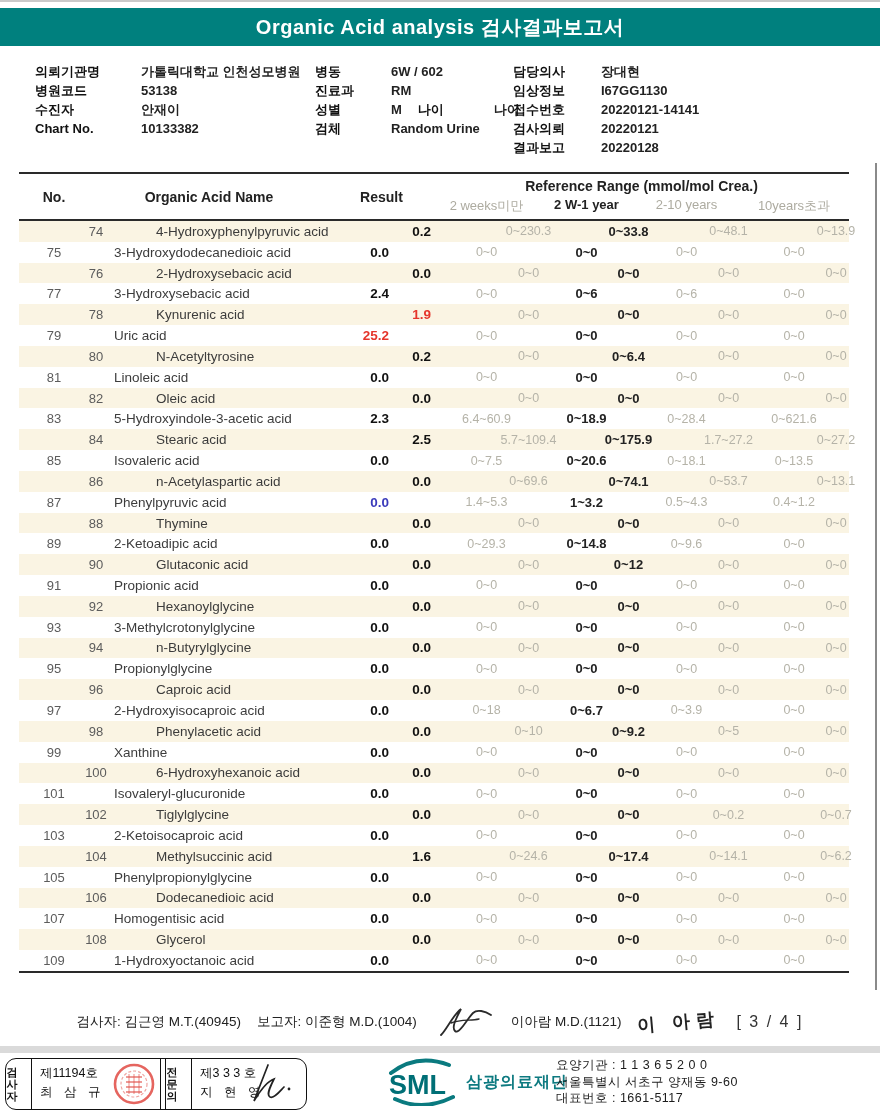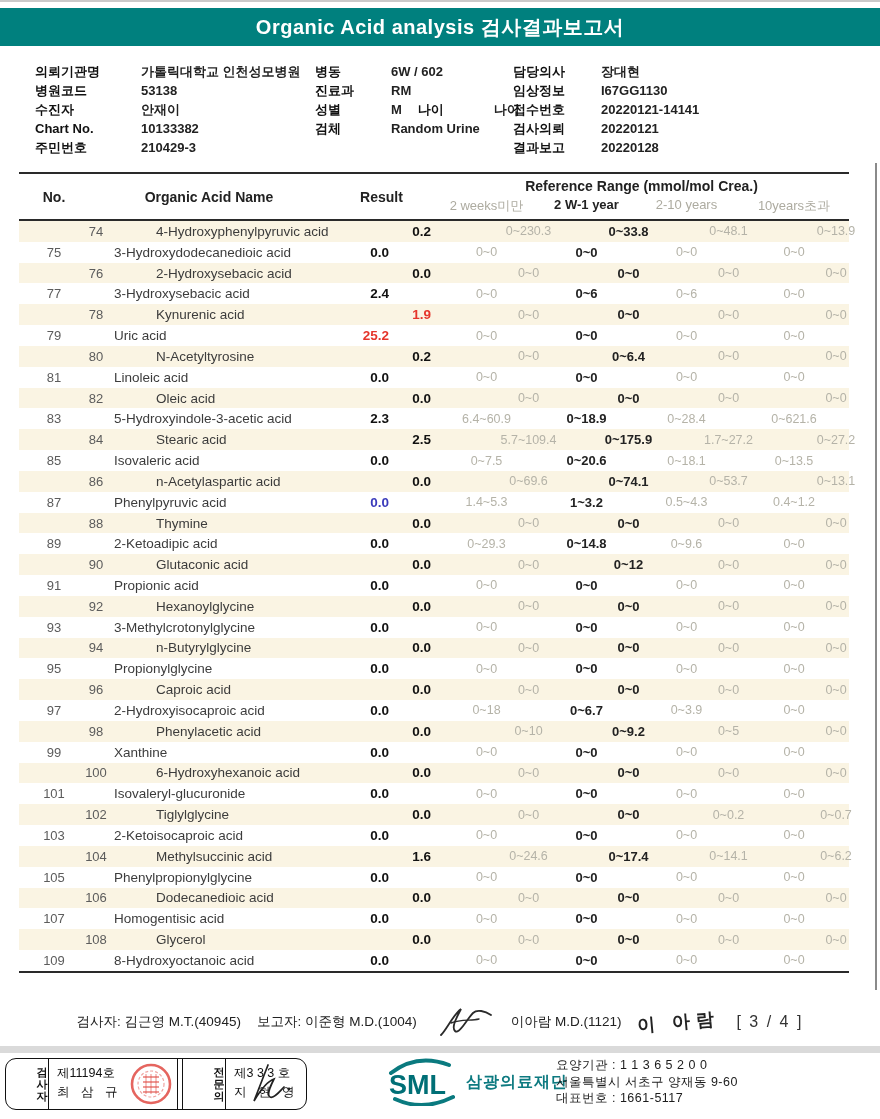--- a/index.html
+++ b/index.html
@@ -55,21 +55,21 @@
   .sig-line{position:absolute;left:0;top:1000px;width:880px;height:44px;display:flex;align-items:center;
     justify-content:center;gap:16px;font-size:13.5px;color:#222;white-space:nowrap;}
   .handwriting{display:inline-block;font-size:18px;font-weight:bold;transform:rotate(-5deg);
     letter-spacing:6px;color:#222;}
   .page-marker{font-size:16px;letter-spacing:2px;color:#333;}
   .gray-band{position:absolute;left:0;top:1046px;width:880px;height:7px;background:#dadada;}
   
   .stamp-box{position:absolute;left:5px;top:1058px;width:300px;height:50px;border:1.6px solid #111;
     border-radius:11px;display:flex;overflow:hidden;background:#fff;}
   .v-label{width:25px;flex:0 0 auto;border-right:1.5px solid #111;display:flex;align-items:center;
-    justify-content:flex-end;font-size:11px;line-height:12px;color:#111;font-weight:bold;margin-left:17px;}
+    justify-content:flex-start;font-size:11px;line-height:12px;color:#111;font-weight:bold;}
   .v-label span{display:block;width:12px;word-break:break-all;text-align:center;}
   .stamp-cell{position:relative;flex:0 0 auto;padding:5px 0 0 8px;font-size:12.5px;color:#111;line-height:19px;}
   .stamp-cell .nm{letter-spacing:4px;}
   .cell-left{width:120px;}
   .cell-right{flex:1;}
   .sec-div{width:4px;flex:0 0 auto;border-left:1.5px solid #111;border-right:1.5px solid #111;}
   .seal{position:absolute;right:4px;top:3px;}
   .chi-sig{position:absolute;right:10px;top:2px;}
   
   .sml{position:absolute;left:383px;top:1058px;display:flex;align-items:center;gap:7px;}
@@ -97,24 +97,20 @@
         <span class="info-value">53138</span>
       </div>
       <div class="info-row">
         <span class="info-label">수진자</span>
         <span class="info-value">안재이</span>
       </div>
       <div class="info-row">
         <span class="info-label">Chart No.</span>
         <span class="info-value">10133382</span>
       </div>
-      <div class="info-row">
-        <span class="info-label">주민번호</span>
-        <span class="info-value">210429-3</span>
-      </div>
     </div>
   <div class="info-col" id="info-col2">
       <div class="info-row">
         <span class="info-label">병동</span>
         <span class="info-value">6W / 602</span>
       </div>
       <div class="info-row">
         <span class="info-label">진료과</span>
         <span class="info-value">RM</span>
       </div>
@@ -478,21 +474,21 @@
           <div class="cell-no">108</div>
           <div class="cell-name">Glycerol</div>
           <div class="cell-result">0.0</div>
           <div class="cell-ref c4">0~0</div>
           <div class="cell-ref ref-main c5">0~0</div>
           <div class="cell-ref c6">0~0</div>
           <div class="cell-ref c7">0~0</div>
         </div>
         <div class="trow">
           <div class="cell-no">109</div>
-          <div class="cell-name">8-Hydroxyoctanoic acid</div>
+          <div class="cell-name">1-Hydroxyoctanoic acid</div>
           <div class="cell-result">0.0</div>
           <div class="cell-ref c4">0~0</div>
           <div class="cell-ref ref-main c5">0~0</div>
           <div class="cell-ref c6">0~0</div>
           <div class="cell-ref c7">0~0</div>
         </div>
       </div>
     <div class="tbl-bottom"></div>
   </div>
 

